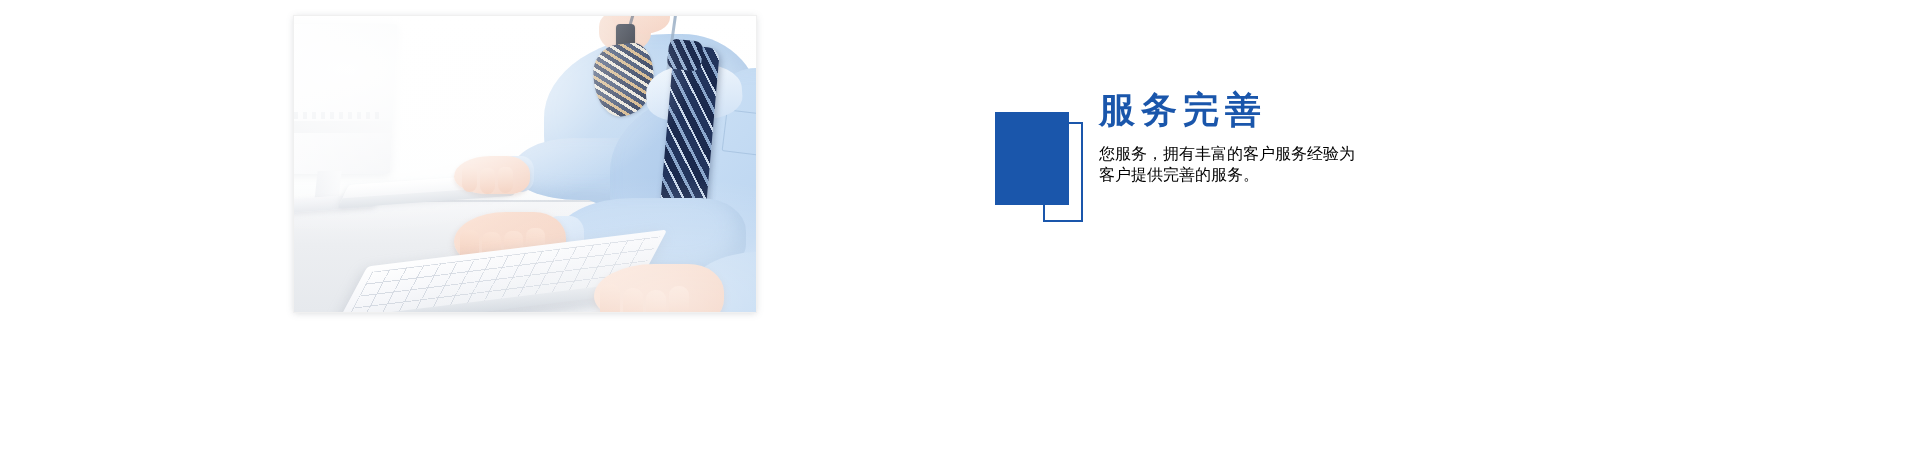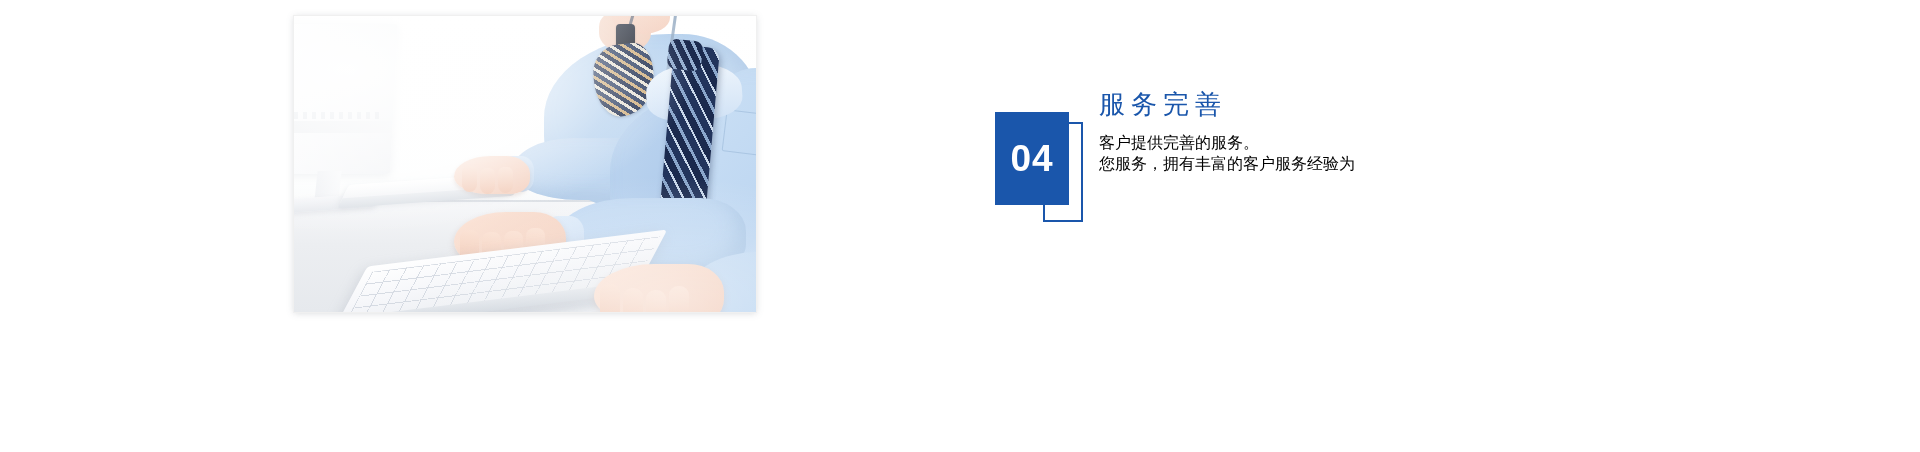--- a/index.html
+++ b/index.html
@@ -175,21 +175,21 @@
     border:2px solid #1a56ab;background:#ffffff;box-sizing:border-box;}
   .badge-fill{position:absolute;left:0;top:6px;width:74px;height:93px;
     background:#1a56ab;}
   .badge-num{position:absolute;left:0;top:6px;width:74px;height:93px;
     display:flex;align-items:center;justify-content:center;
     color:#ffffff;font-size:37px;font-weight:700;letter-spacing:1px;
     font-family:"Liberation Sans","DejaVu Sans",sans-serif;line-height:1;}
 
   .txt{position:absolute;left:104px;top:-16px;width:420px;}
   .title{
-    color:#1a56ab;font-size:26px;font-weight:400;letter-spacing:6px;
+    color:#1a56ab;font-size:36px;font-weight:700;letter-spacing:6px;
     line-height:1.1;margin:0 0 14px 0;white-space:nowrap;
     font-family:"DejaVu Sans","Liberation Sans",sans-serif;}
   .desc{
     color:#3d3d3d;font-size:20px;line-height:1.62;letter-spacing:.6px;
     margin:0;font-family:"DejaVu Sans","Liberation Sans",sans-serif;}
 </style>
 </head>
 <body>
 
 <div class="stage">
@@ -255,26 +255,25 @@
 
       <div class="ph-wash"></div>
     </div>
   </div>
 
   <div class="content">
 
     <div class="badge-wrap">
       <div class="badge-outline"></div>
       <div class="badge-fill"></div>
-      <div class="badge-num">04</div>
     </div>
 
     <div class="txt">
       <h2 class="title">服务完善</h2>
       <p class="desc">
         </p>
+        <div>您服务，拥有丰富的客户服务经验为</div>
         <div>客户提供完善的服务。</div>
-        <div>您服务，拥有丰富的客户服务经验为</div>
       <p></p>
     </div>
 
   </div>
 </div>
 
 </body></html>

